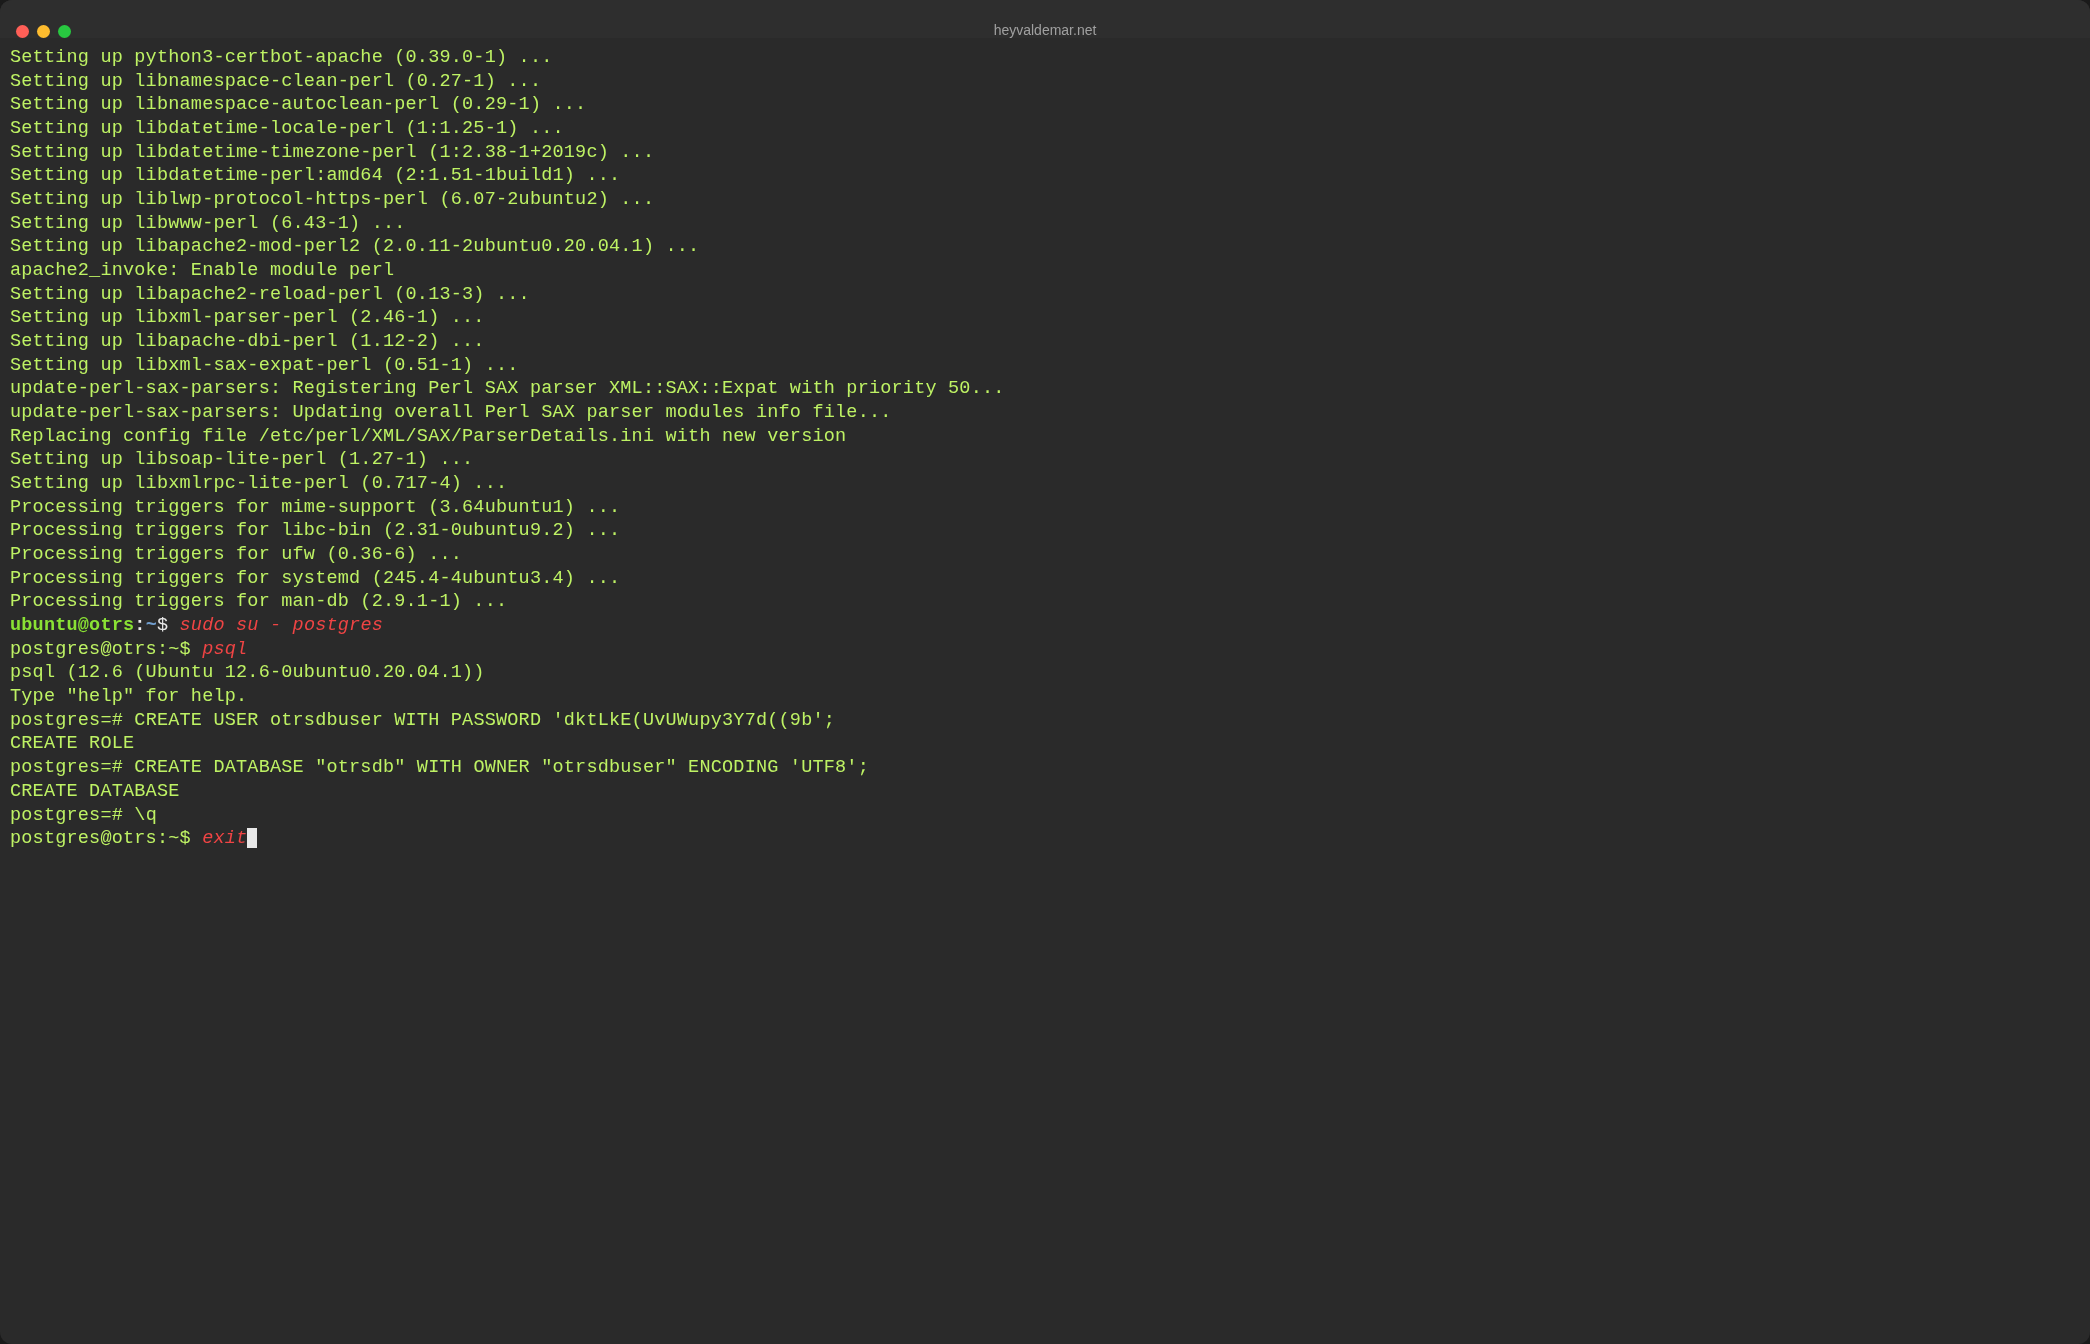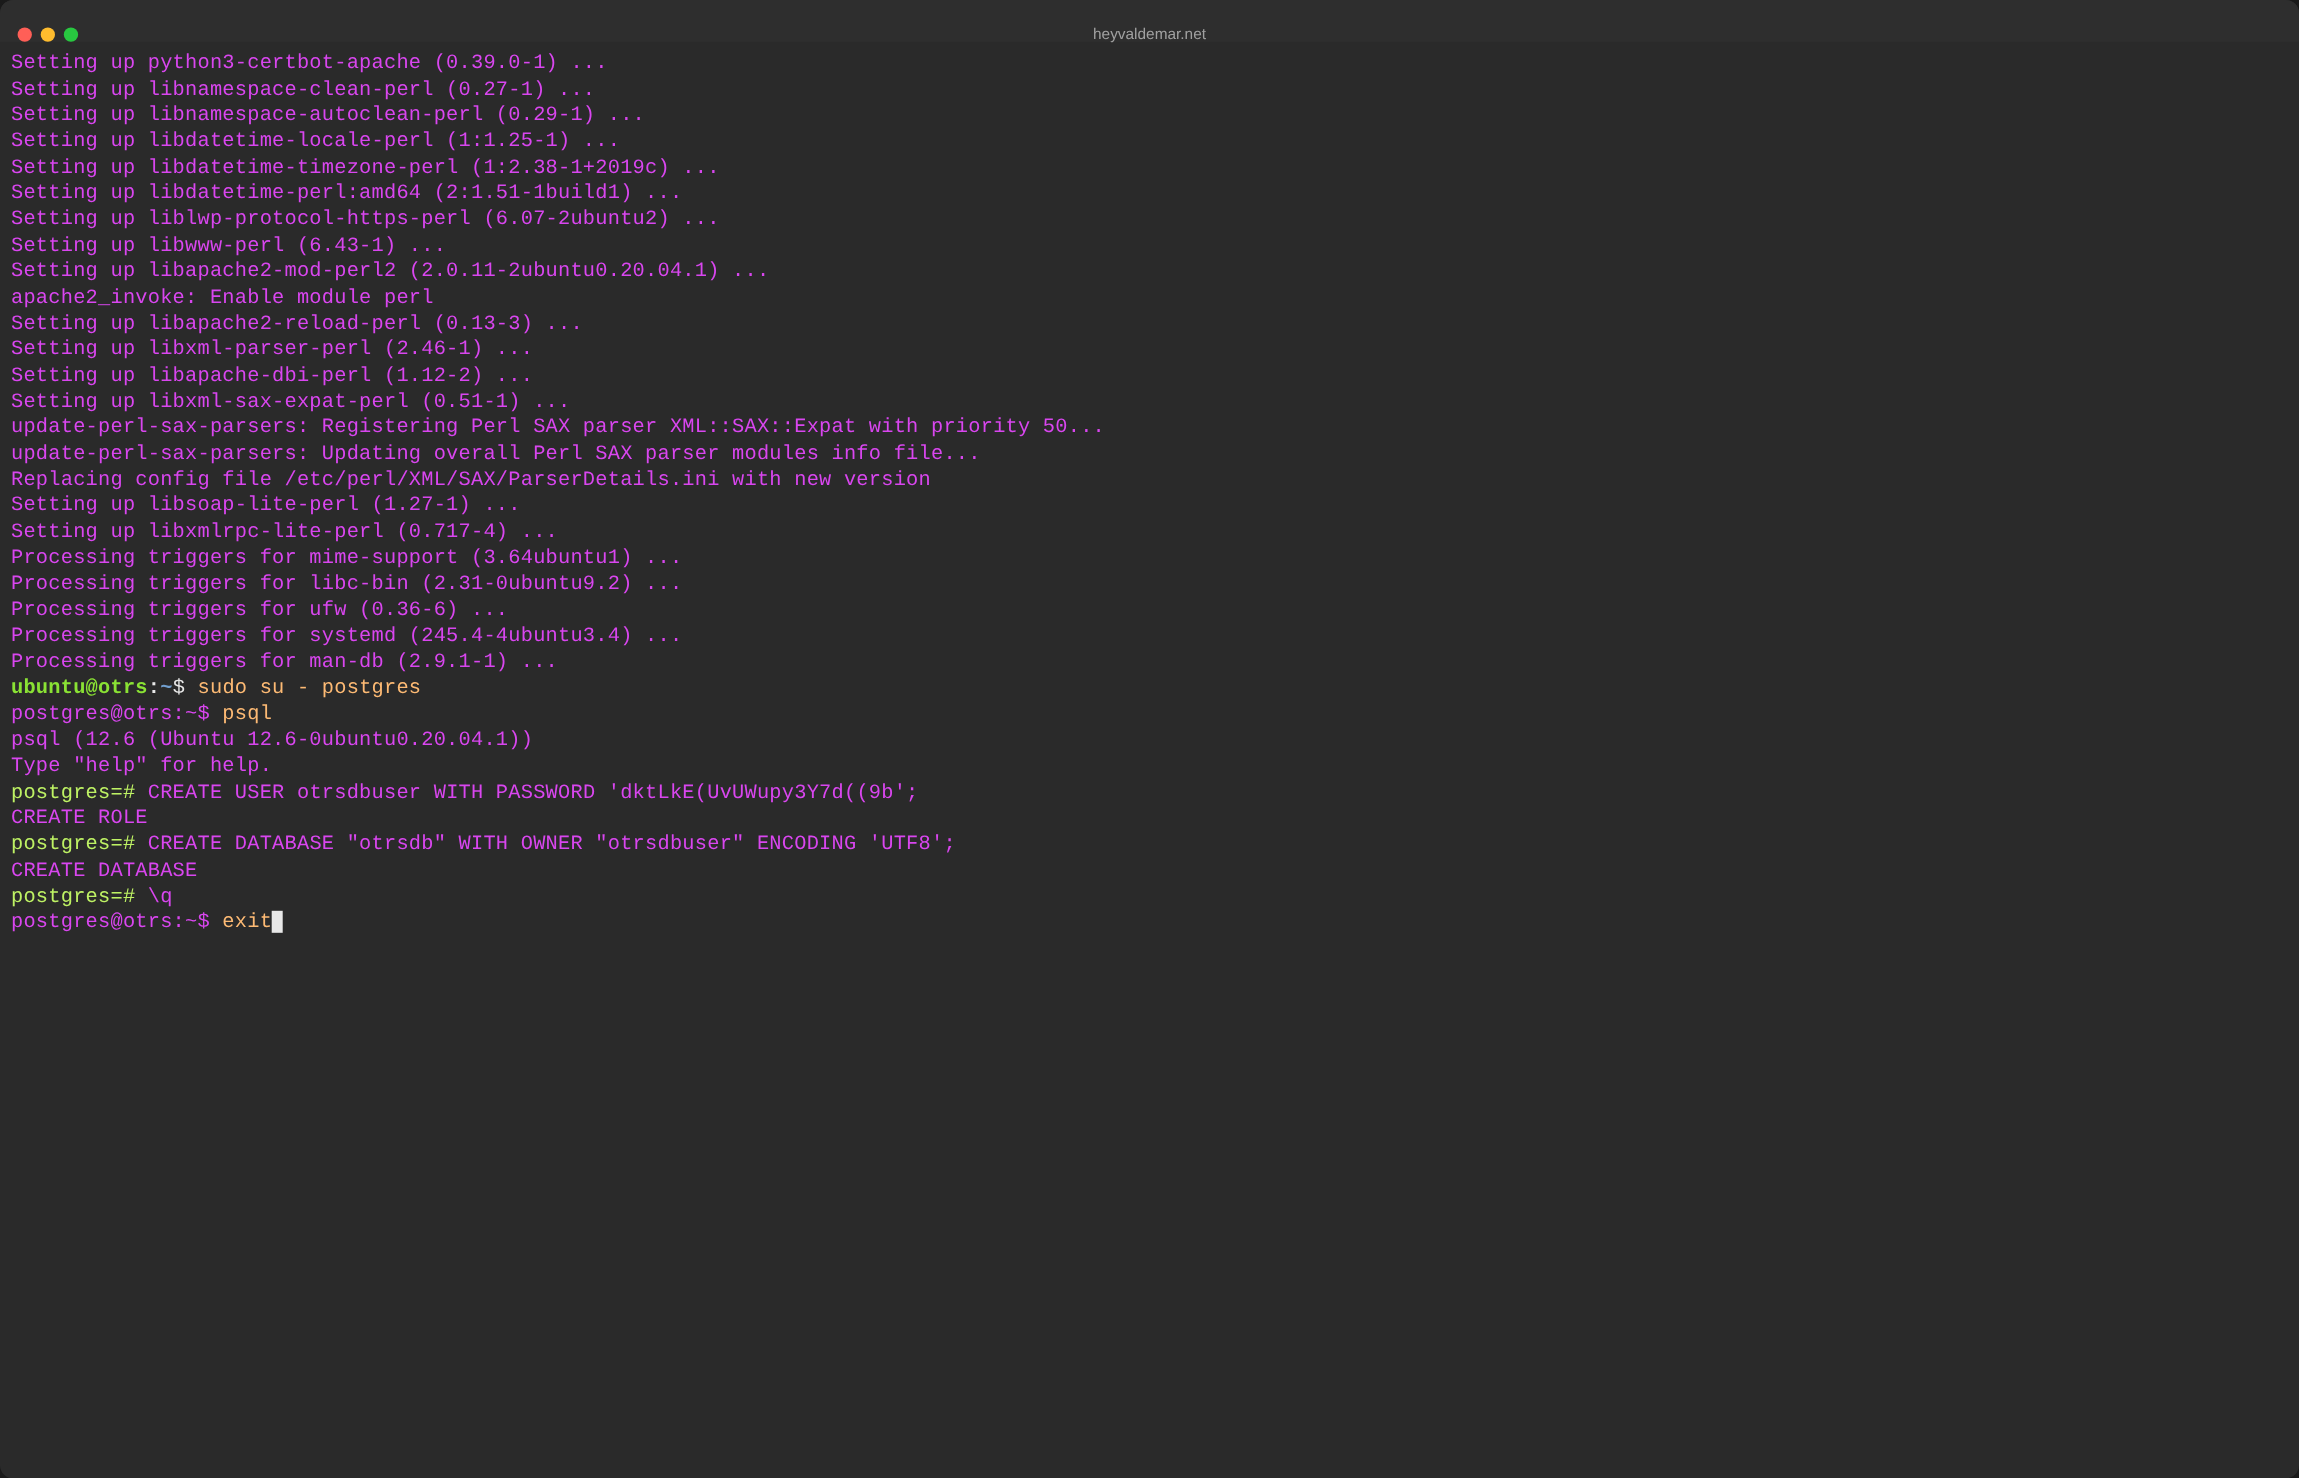--- a/index.html
+++ b/index.html
@@ -52,22 +52,22 @@
     line-height: 1.28;
     white-space: pre;
     overflow: hidden;
     letter-spacing: 0.2px;
   }
   .line { display: block; }
   .prompt-user { color: #8ae234; font-weight: bold; text-align: center; }
   .prompt-sep { color: #e8e8e8; font-weight: bold; }
   .prompt-path { color: #729fcf; font-weight: bold; }
   .prompt-txt { color: #e8e8e8; }
-  .cmd { color: #fdba74; }
-  .out { color: #d946ef; }
+  .cmd { color: #ef4444; font-style: italic; }
+  .out { color: #bef264; }
   .pg-prompt { color: #bef264; }
   .cursor {
     display: inline-block;
     width: 10px;
     height: 20px;
     background: #e8e8e8;
     vertical-align: text-bottom;
     margin-bottom: 1px;
   }
 </style>

